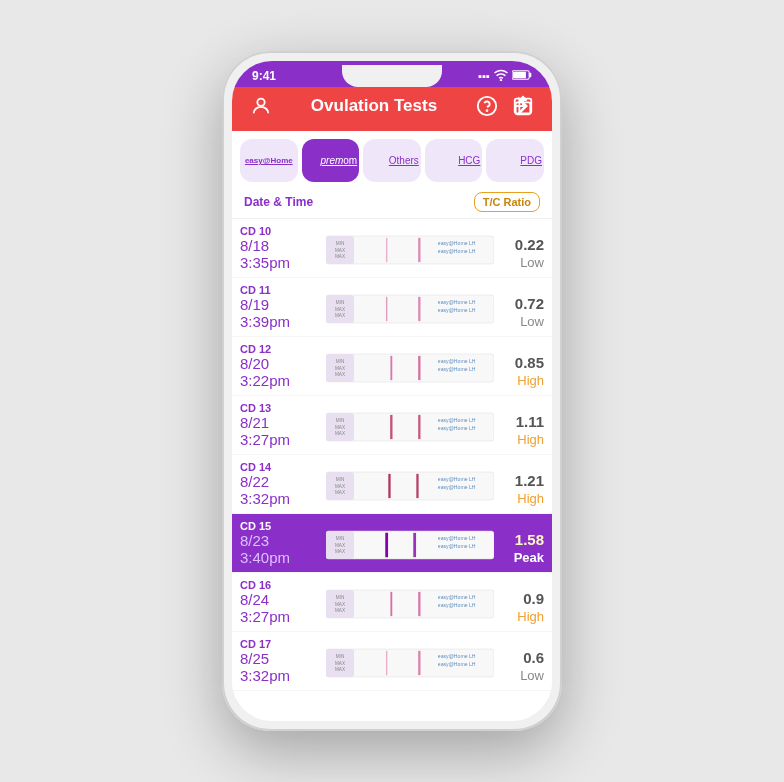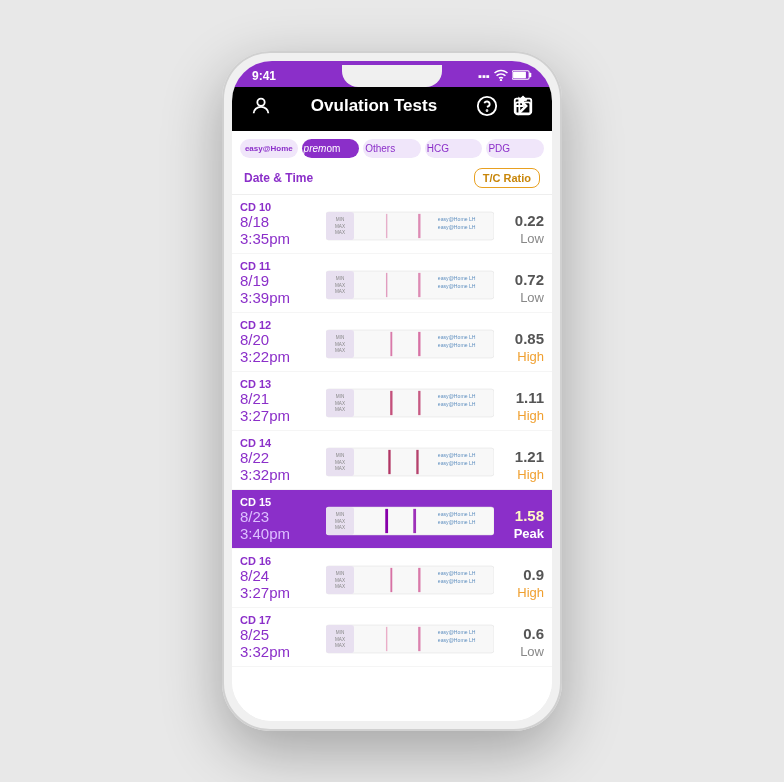--- a/index.html
+++ b/index.html
@@ -46,21 +46,21 @@
     }
 
     .status-icons {
       display: flex;
       gap: 4px;
       align-items: center;
       font-size: 11px;
     }
 
     .header {
-      background: #000000;
+      background: #ef4444;
       display: flex;
       justify-content: space-between;
       align-items: center;
       padding: 6px 16px 12px;
       color: white;
     }
 
     .header-title {
       font-size: 17px;
       font-weight: 600;
@@ -93,26 +93,27 @@
     
     .tab-bar {
       display: flex;
       padding: 8px 8px 4px;
       gap: 4px;
       background: white;
     }
 
     .tab-item {
       flex: 1;
-      text-align: left;
-      padding: 4px 2px;
+      text-align: right;
+      padding: 16px 2px;
       border-radius: 12px;
       font-size: 10px;
       font-weight: 500;
       cursor: pointer;
+      text-decoration: underline;
     }
 
     .tab-item.active {
       background: #8b2fc9;
       color: white;
     }
 
     .tab-item.inactive {
       background: #f0e6fa;
       color: #8b2fc9;

